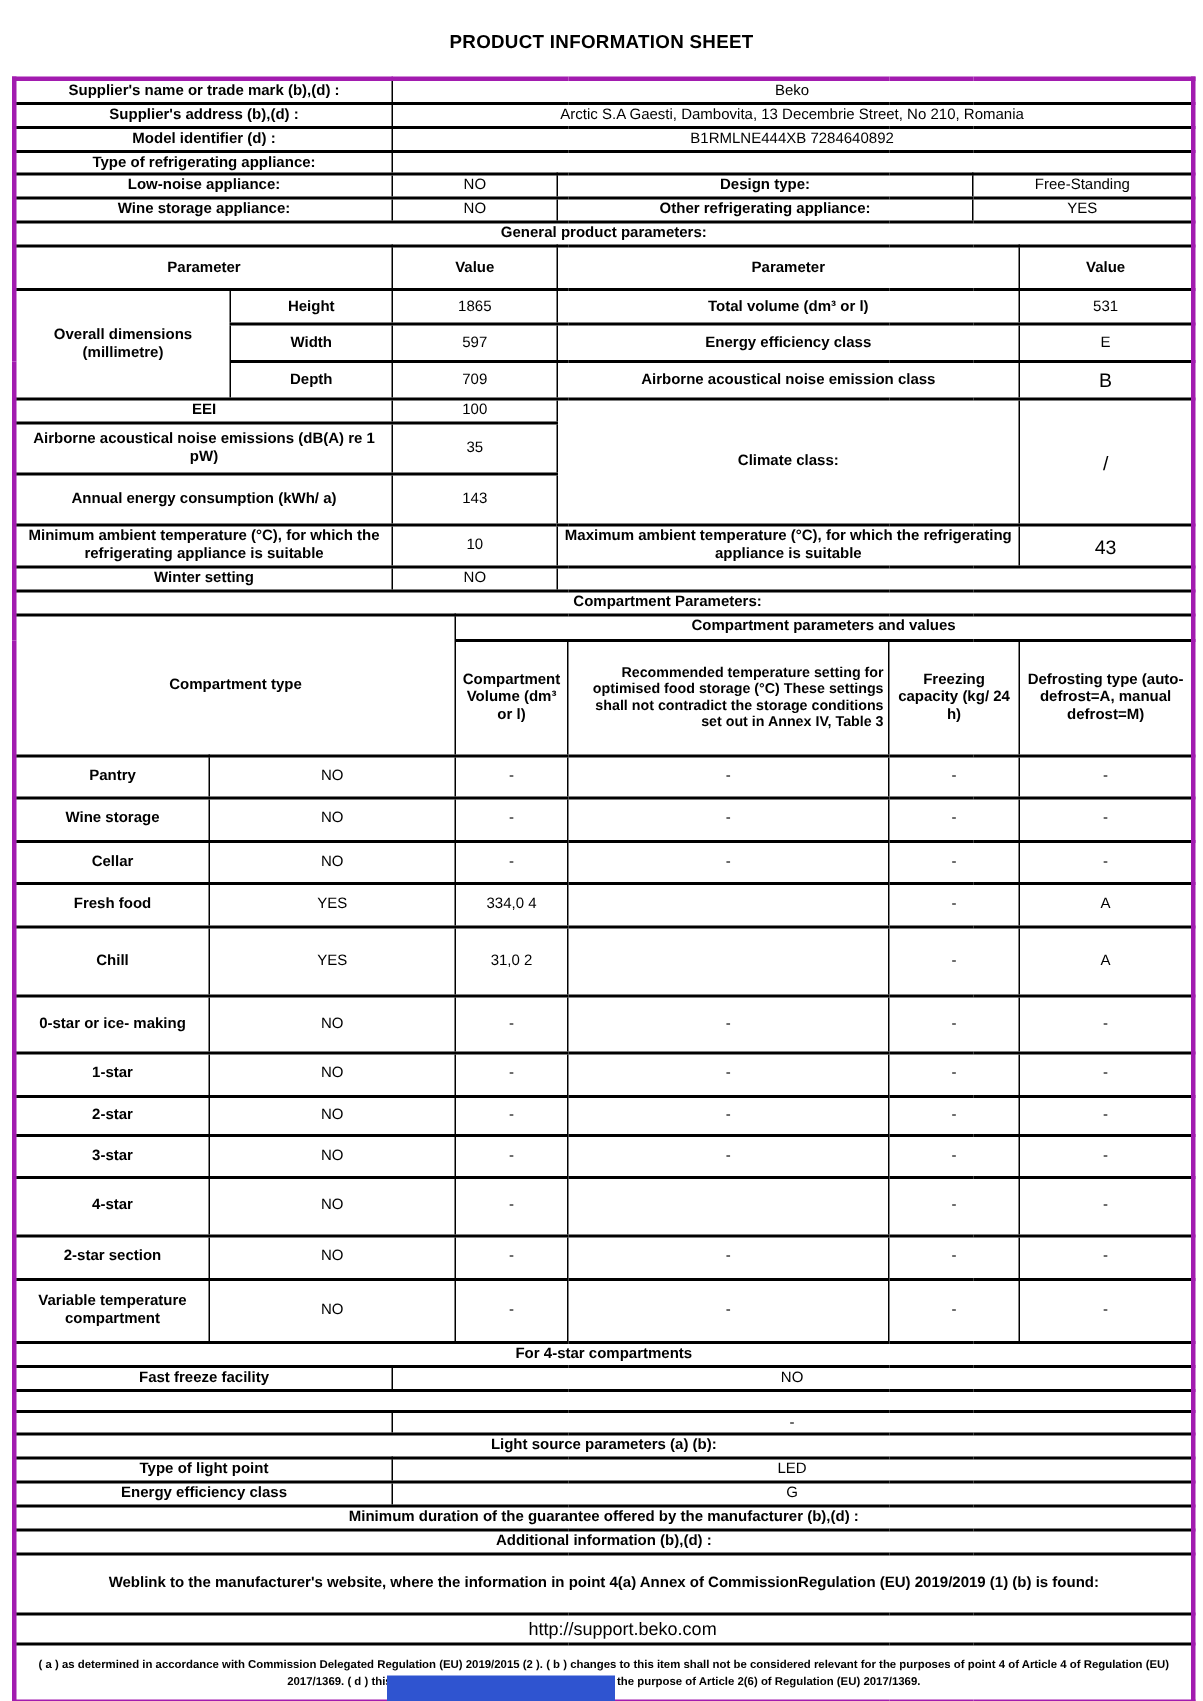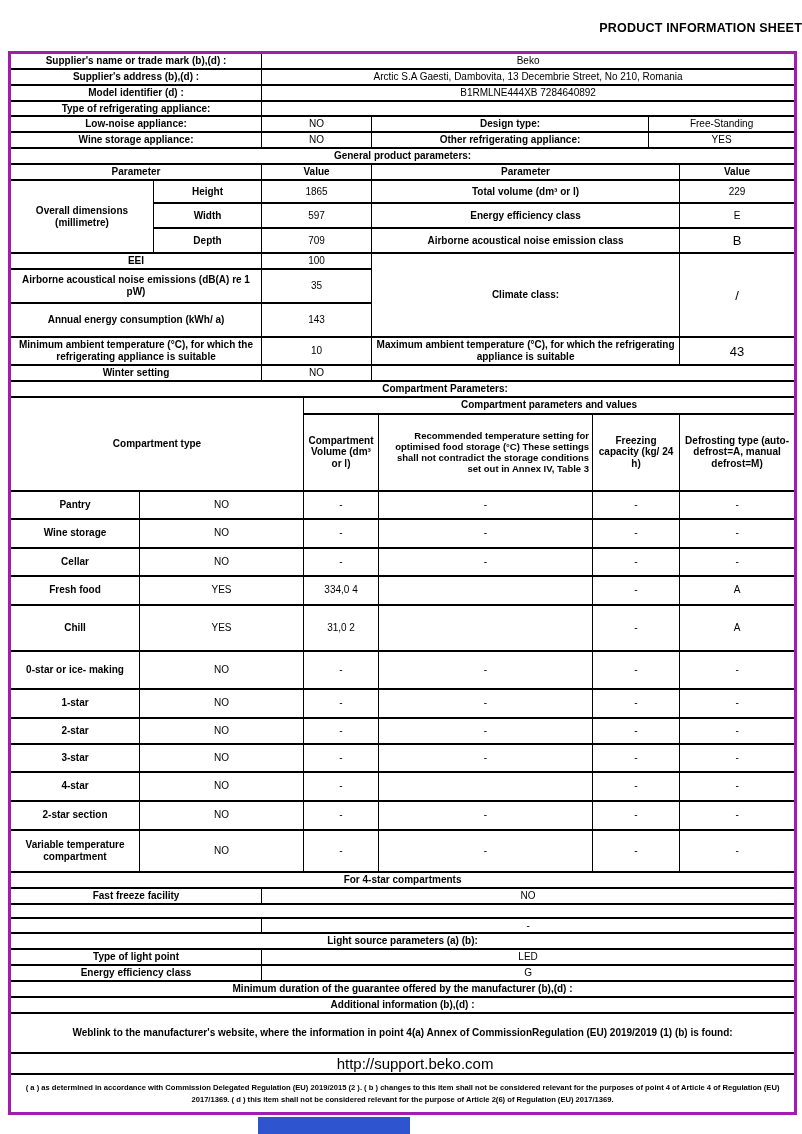--- a/index.html
+++ b/index.html
@@ -6,21 +6,21 @@
   html, body { background: #ffffff; }
   body {
     width: 802px; height: 1134px;
     position: relative;
     font-family: "Liberation Sans", sans-serif;
     color: #000;
     -webkit-font-smoothing: antialiased;
   }
   .title {
     position: absolute; top: 21px; left: 0; width: 802px;
-    text-align: right; font-weight: bold; font-size: 12.5px;
+    text-align: center; font-weight: bold; font-size: 12.5px;
     letter-spacing: 0.2px;
   }
   table.sheet {
     position: absolute; top: 51px; left: 8px;
     width: 786px;
     border-collapse: collapse;
     table-layout: fixed;
     border: 3px solid #a21caf;
   }
   td {
@@ -37,21 +37,21 @@
   .b { font-weight: bold; }
   .c { text-align: center; }
   .l { text-align: center; }
   .lg { font-size: 13px; }
   .sm { font-size: 9.5px; text-align: right; }
   .indent { padding-left: 88px; }
   .foot {
     font-weight: bold; font-size: 7.6px; text-align: center;
     line-height: 1.5; padding: 3px 10px;
   }
-  .url-row { font-size: 15px; padding-left: 28px; }
+  .url-row { font-size: 12px; padding-left: 28px; }
   .blue-box {
     position: absolute;
     left: 258px; top: 1117px;
     width: 152px; height: 17px;
     background: #2f54d0;
   }
 </style>
 </head>
 <body>
 
@@ -97,32 +97,32 @@
   <tr style="height:16px">
     <td colspan="3" class="b c">Wine storage appliance:</td>
     <td colspan="2" class="c">NO</td>
     <td colspan="3" class="b c">Other refrigerating appliance:</td>
     <td colspan="2" class="c">YES</td>
   </tr>
 
   <tr style="height:15px">
     <td colspan="10" class="b l">General product parameters:</td>
   </tr>
-  <tr style="height:16px">
+  <tr style="height:29px">
     <td colspan="3" class="b c">Parameter</td>
     <td colspan="2" class="b c">Value</td>
     <td colspan="4" class="b c">Parameter</td>
     <td class="b c">Value</td>
   </tr>
   <tr style="height:23px">
     <td colspan="2" rowspan="3" class="b c">Overall dimensions (millimetre)</td>
     <td class="b c">Height</td>
     <td colspan="2" class="c">1865</td>
     <td colspan="4" class="b c">Total volume (dm³ or l)</td>
-    <td class="c">229</td>
+    <td class="c">531</td>
   </tr>
   <tr style="height:25px">
     <td class="b c">Width</td>
     <td colspan="2" class="c">597</td>
     <td colspan="4" class="b c">Energy efficiency class</td>
     <td class="c">E</td>
   </tr>
   <tr style="height:25px">
     <td class="b c">Depth</td>
     <td colspan="2" class="c">709</td>
@@ -234,21 +234,21 @@
     <td class="c">-</td>
   </tr>
   <tr style="height:28px">
     <td class="b c">3-star</td>
     <td colspan="3" class="c">NO</td>
     <td colspan="2" class="c">-</td>
     <td class="c">-</td>
     <td colspan="2" class="c">-</td>
     <td class="c">-</td>
   </tr>
-  <tr style="height:29px">
+  <tr style="height:39px">
     <td class="b c">4-star</td>
     <td colspan="3" class="c">NO</td>
     <td colspan="2" class="c">-</td>
     <td class="c"></td>
     <td colspan="2" class="c">-</td>
     <td class="c">-</td>
   </tr>
   <tr style="height:29px">
     <td class="b c">2-star section</td>
     <td colspan="3" class="c">NO</td>

